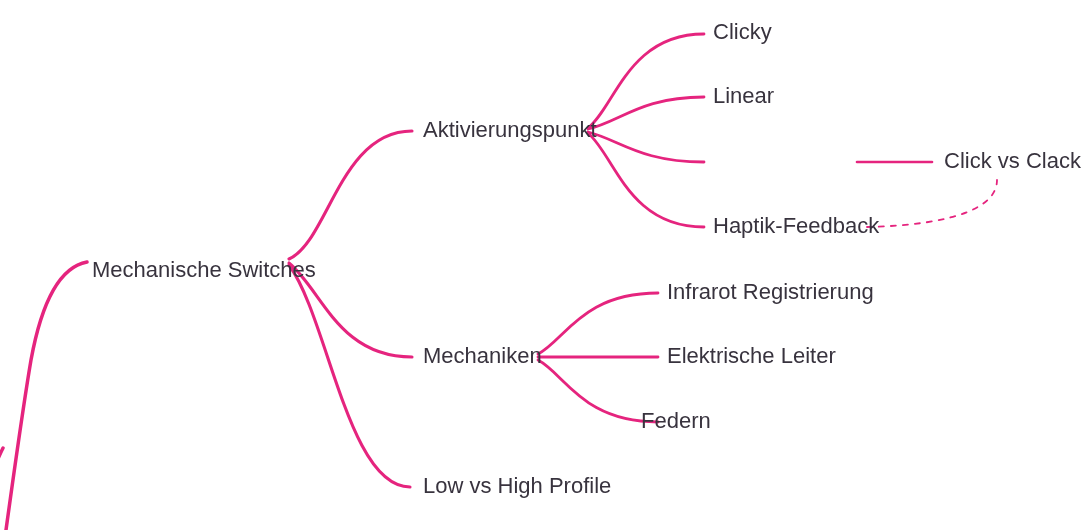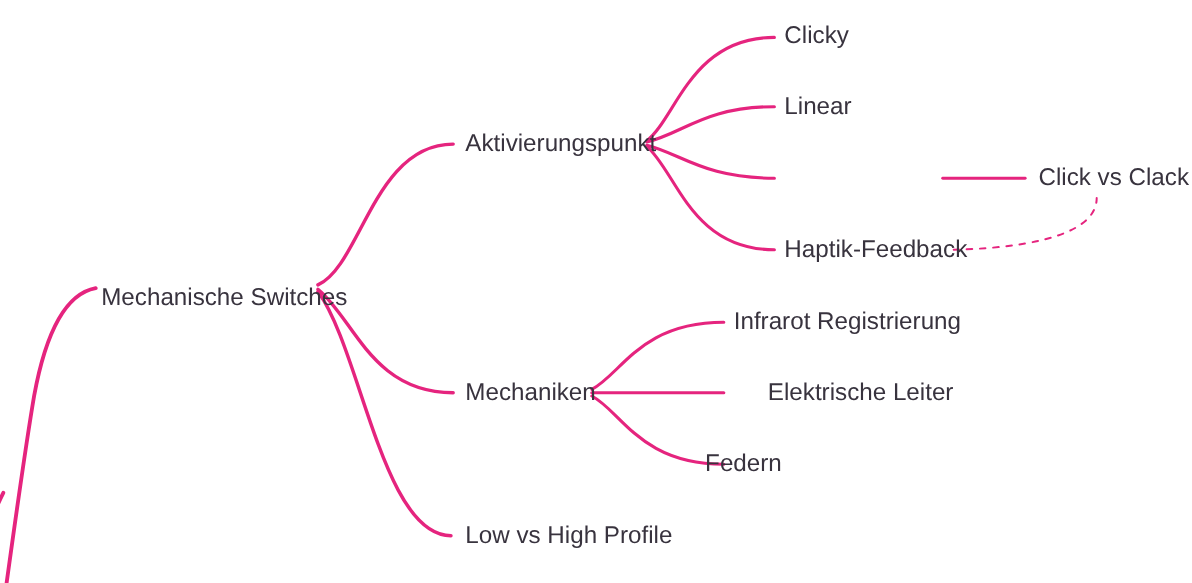--- a/index.html
+++ b/index.html
@@ -82,19 +82,19 @@
 
 
   <div class="node" style="left:944px; top:162px;">Click vs Clack</div>
 
   <div class="node" style="left:713px; top:227px;">Haptik-Feedback</div>
 
   <div class="node" style="left:423px; top:357px;">Mechaniken</div>
 
   <div class="node" style="left:667px; top:293px;">Infrarot Registrierung</div>
 
-  <div class="node" style="left:667px; top:357px;margin-left:31px;">Elektrische Leiter</div>
+  <div class="node" style="left:667px; top:357px;">Elektrische Leiter</div>
 
   <div class="node" style="left:641px; top:422px;">Federn</div>
 
   <div class="node" style="left:423px; top:487px;text-align:center;">Low vs High Profile</div>
 
 </div>
 
 </body></html>

